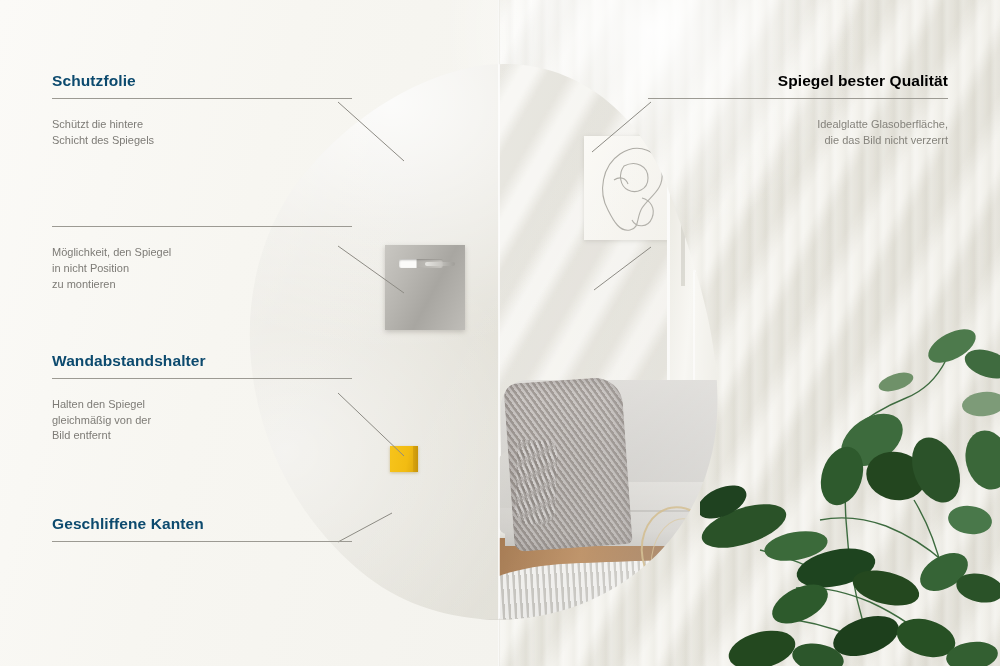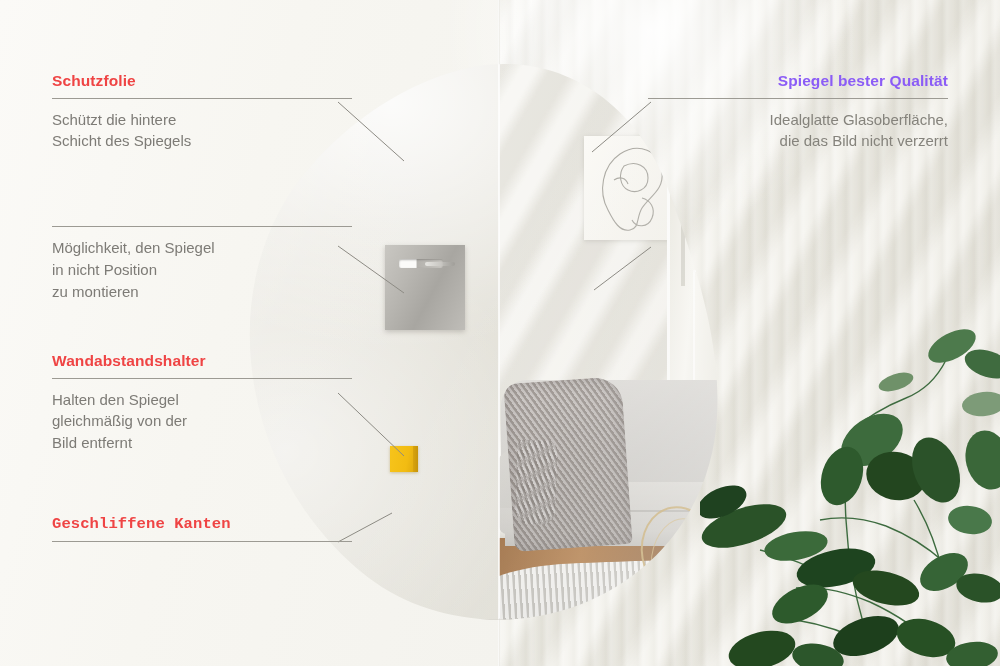--- a/index.html
+++ b/index.html
@@ -264,34 +264,34 @@
   .callouts { position:absolute; inset:0; pointer-events:none; }
   .label {
     position:absolute;
     width:300px;
   }
   .label.left { left:52px; text-align:left; }
   .label.right { right:52px; text-align:right; }
   .label h3 {
     font-size:15.5px;
     font-weight:bold;
-    color:#ef4444;
+    color:#0c4a6e;
     letter-spacing:.1px;
     line-height:1.2;
     white-space:nowrap;
   }
-  .label.right h3 { color:#8b5cf6; }
+  .label.right h3 { color:#000000; }
   .rule {
     margin-top:7px;
     height:1px;
     background:#9c9a93;
   }
   .label p {
-    margin-top:10px;
-    font-size:15px;
+    margin-top:18px;
+    font-size:11px;
     line-height:1.45;
     color:#7d7b76;
     white-space:pre-line;
   }
   .label.right p { color:#85837c; }
 
   #lead-lines { position:absolute; inset:0; width:1000px; height:666px; pointer-events:none; }
 </style>
 </head>
 <body>
@@ -433,21 +433,21 @@
     </div>
 
     <div class="label left" style="top:352px;">
       <h3>Wandabstandshalter</h3>
       <div class="rule"></div>
       <p>Halten den Spiegel
 gleichmäßig von der
 Bild entfernt</p>
     </div>
 
-    <div class="label left" style="top:515px;font-family:Liberation Mono, monospace;">
+    <div class="label left" style="top:515px;">
       <h3>Geschliffene Kanten</h3>
       <div class="rule"></div>
     </div>
 
     <div class="label right" style="top:72px;">
       <h3>Spiegel bester Qualität</h3>
       <div class="rule"></div>
       <p>Idealglatte Glasoberfläche,
 die das Bild nicht verzerrt</p>
     </div>

